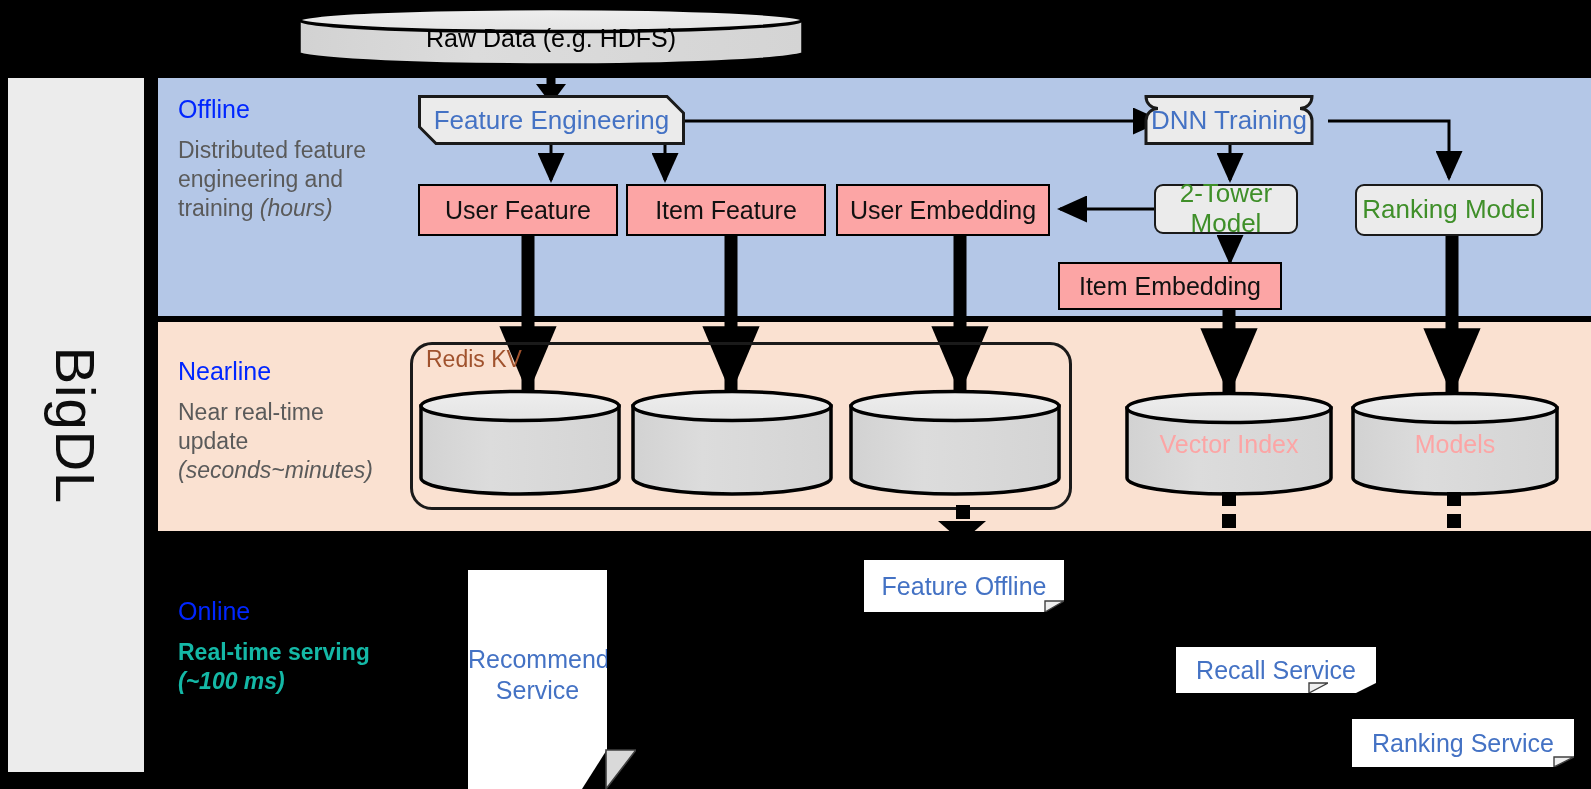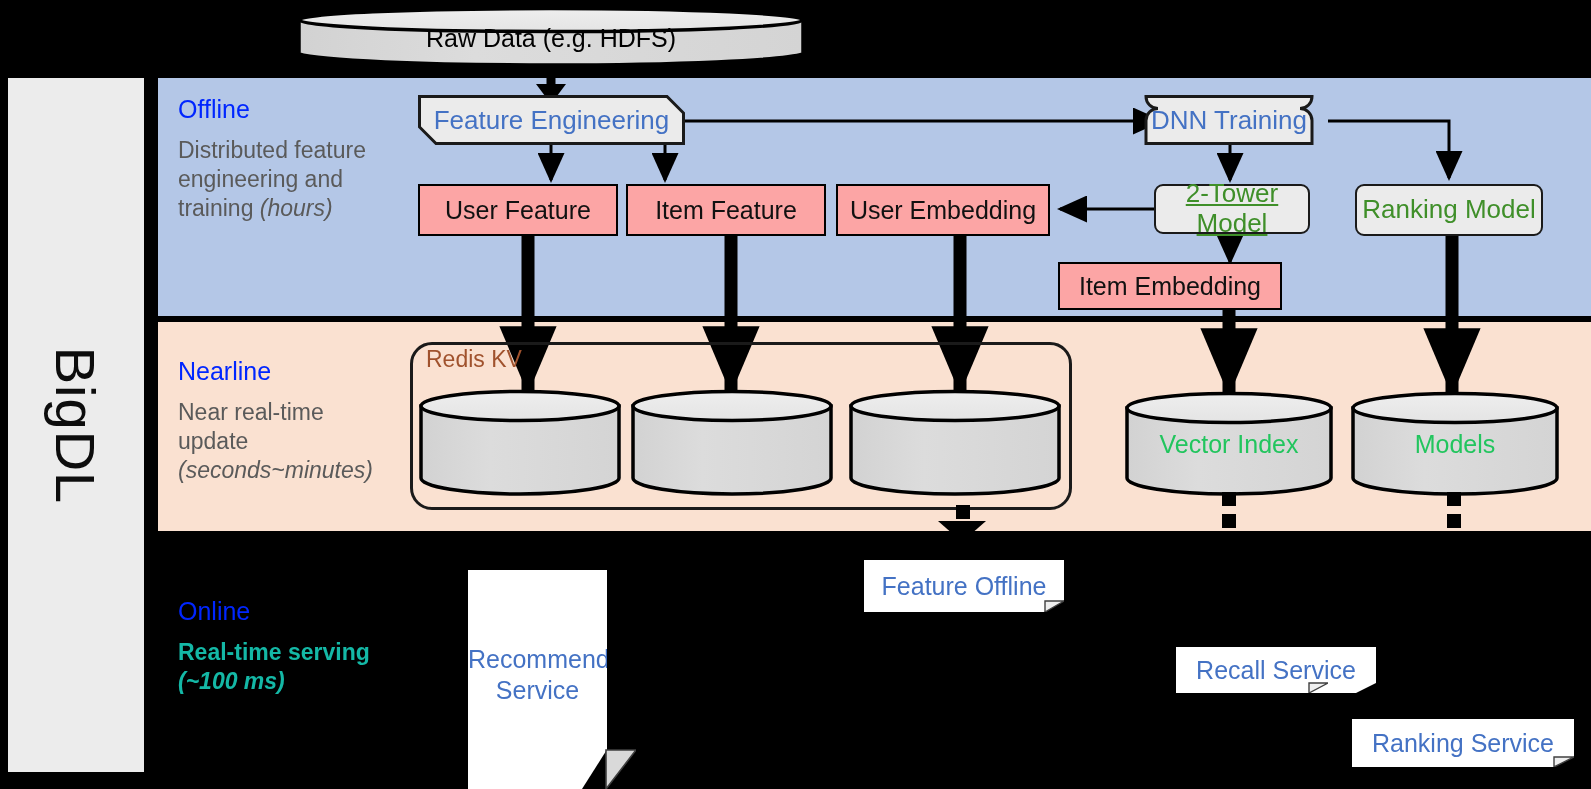--- a/index.html
+++ b/index.html
@@ -40,21 +40,21 @@
   .proc-box{background:#ebebeb;border:2.5px solid #1a1a1a;font-size:26px;}
   .proc-green{color:#3f8f29;}
   .rounded{border-radius:9px;}
   .clipwrap{position:absolute;}
 
   
   .cyl{position:absolute;}
   .cyl svg{display:block;overflow:visible;}
   .cyl .cyl-label{position:absolute;left:0;right:0;top:50%;transform:translateY(-45%);
       text-align:center;font-size:25px;color:#000;pointer-events:none;}
-  .cyl-label.brown{color:#22c55e;}
+  .cyl-label.brown{color:#fca5a5;}
 
   
   #redis-kv{position:absolute;left:410px;top:342px;width:662px;height:168px;
       border:3px solid #1a1a1a;border-radius:22px;background:transparent;box-sizing:border-box;}
   #redis-kv-label{position:absolute;left:426px;top:346px;font-size:23px;color:#a0522d;z-index:6;}
 
   
   .doc{position:absolute;background:#fff;}
   .doc .doc-txt{position:absolute;left:0;right:0;text-align:center;color:#4472c4;}
 
@@ -173,21 +173,21 @@
   <div class="box gray-box" id="box-user-feature" style="left:418px;top:184px;width:200px;height:52px;">
     <span>User Feature</span>
   </div>
   <div class="box gray-box" id="box-item-feature" style="left:626px;top:184px;width:200px;height:52px;">
     <span>Item Feature</span>
   </div>
   <div class="box gray-box" id="box-user-embedding" style="left:836px;top:184px;width:214px;height:52px;">
     <span>User Embedding</span>
   </div>
 
-  <div class="box proc-box proc-green rounded" id="box-two-tower" style="left:1154px;top:184px;width:156px;height:50px;text-decoration:underline;">
+  <div class="box proc-box proc-green rounded" id="box-two-tower" style="left:1154px;top:184px;width:144px;height:50px;">
     <span>2-Tower Model</span>
   </div>
   <div class="box proc-box proc-green rounded" id="box-ranking-model" style="left:1355px;top:184px;width:188px;height:52px;">
     <span>Ranking Model</span>
   </div>
 
   <div class="box gray-box" id="box-item-embedding" style="left:1058px;top:262px;width:224px;height:48px;">
     <span>Item Embedding</span>
   </div>
 

